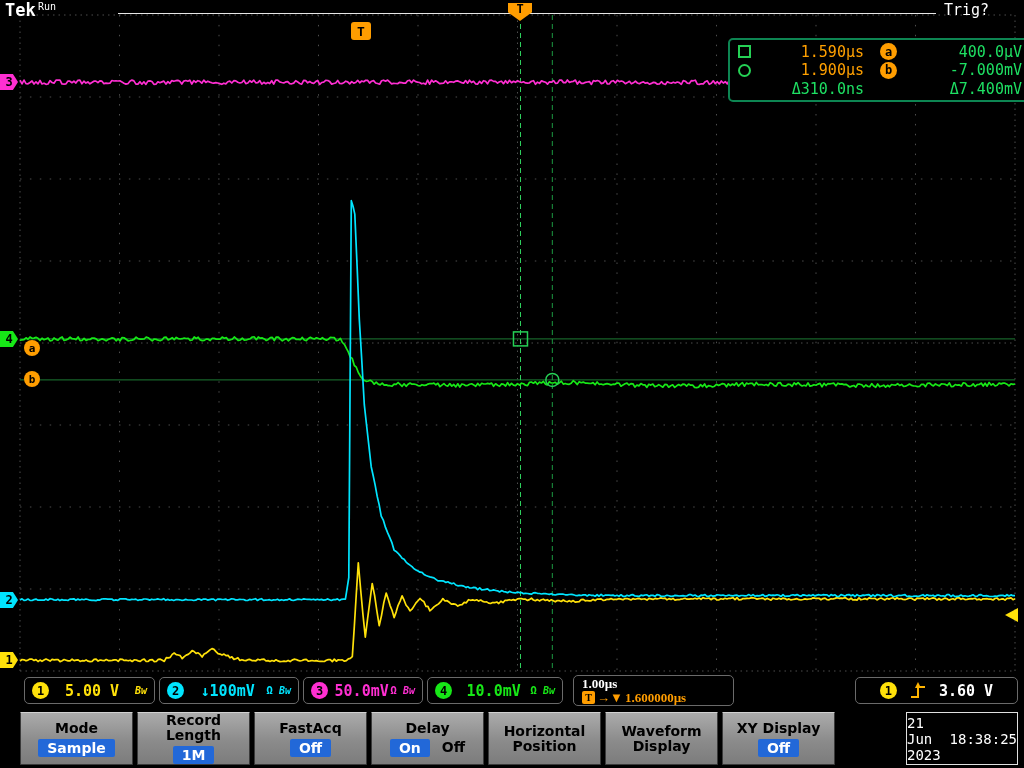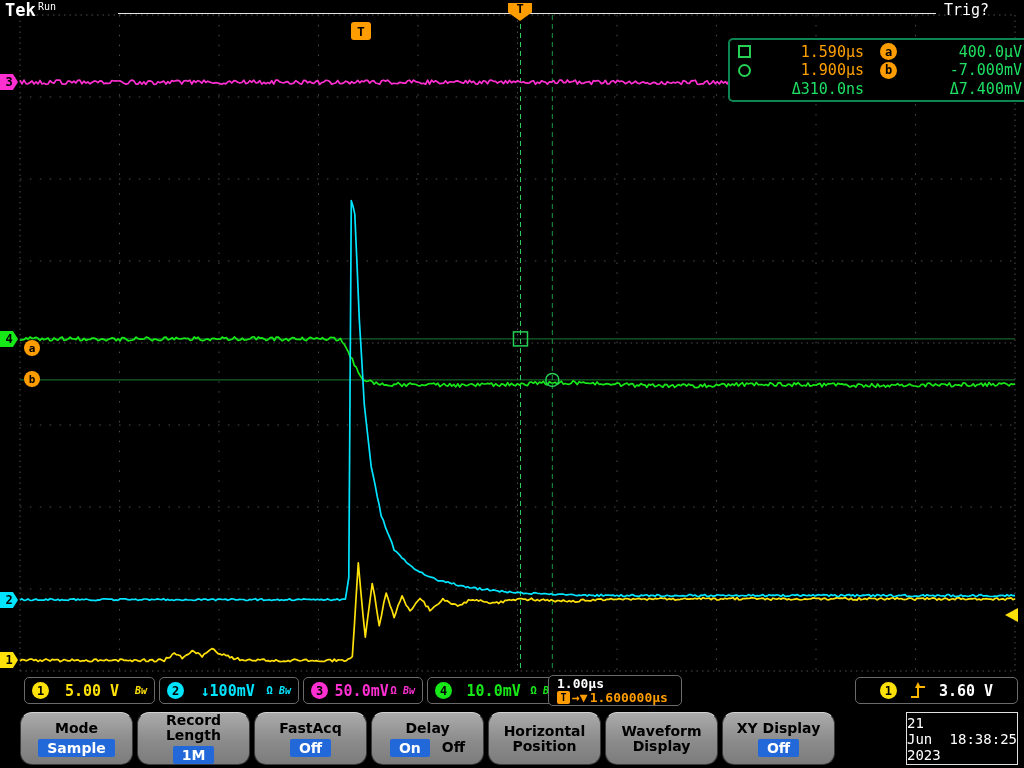--- a/index.html
+++ b/index.html
@@ -56,21 +56,21 @@
   .rbox2{top:675px;height:31px;background:#000;border:1px solid #6a6a6a;border-radius:5px;
     box-sizing:border-box;display:flex;flex-direction:column;align-items:flex-start;
     justify-content:center;padding:1px 8px;font-size:13px;font-weight:bold;line-height:14px;z-index:5;}
   .delay-line{display:flex;align-items:center;gap:2px;color:#ff9d00;}
   .tchip{width:13px;height:13px;background:#ff9d00;color:#000;border-radius:2px;font-size:10px;
     display:flex;align-items:center;justify-content:center;font-weight:bold;}
 
   
   .mbtn{top:712px;width:113px;height:53px;box-sizing:border-box;
     background:linear-gradient(180deg,#ababab,#8b8b8b 55%,#7c7c7c);
-    border:1px solid #3a3a3a;border-top:1px solid #d2d2d2;border-radius:12px;
+    border:1px solid #3a3a3a;border-top:1px solid #d2d2d2;border-radius:1px;
     display:flex;flex-direction:column;align-items:center;justify-content:center;gap:3px;
     font-family:"DejaVu Sans",sans-serif;font-size:14px;font-weight:bold;color:#000;
     text-align:center;line-height:15px;cursor:pointer;z-index:5;}
   .mlabel{max-width:100px;}
   .chip{background:#2268d8;color:#fff;border-radius:2px;padding:0 9px;font-size:14px;line-height:18px;}
   .delay-row{display:flex;gap:12px;align-items:center;}
   #clock{left:906px;top:712px;width:112px;height:53px;background:#000;border:1px solid #e0e0e0;
     box-sizing:border-box;display:flex;flex-direction:row;align-items:center;justify-content:center;
     font-size:14px;color:#fff;gap:3px;z-index:5;}
 </style>
@@ -169,21 +169,21 @@
     <span class="scale-text" style="color:#ff2fd2;">50.0mV</span>
     <span class="ohm" style="color:#ff2fd2;">Ω</span>
     <span class="bw" style="color:#ff2fd2;">Bw</span>
   </div>
   <div class="abs rbox" style="left:427px;width:136px;">
     <span class="chnum" style="background:#17e817;">4</span>
     <span class="scale-text" style="color:#17e817;">10.0mV</span>
     <span class="ohm" style="color:#17e817;">Ω</span>
     <span class="bw" style="color:#17e817;">Bw</span>
   </div>
-  <div class="abs rbox2" style="left:548px;width:134px;">
+  <div class="abs rbox2" style="left:573px;width:161px;font-family:Liberation Serif, serif;">
     <span style="color:#fff;">1.00µs</span>
     <span class="delay-line">
       <span class="tchip">T</span>
       <span>→▼</span>
       <span>1.600000µs</span>
     </span>
   </div>
   <div class="abs rbox" style="left:855px;width:163px;gap:13px;justify-content:center;">
     <span class="chnum" style="background:#ffe10a;">1</span>
     <svg width="16" height="18" viewBox="0 0 16 18">

